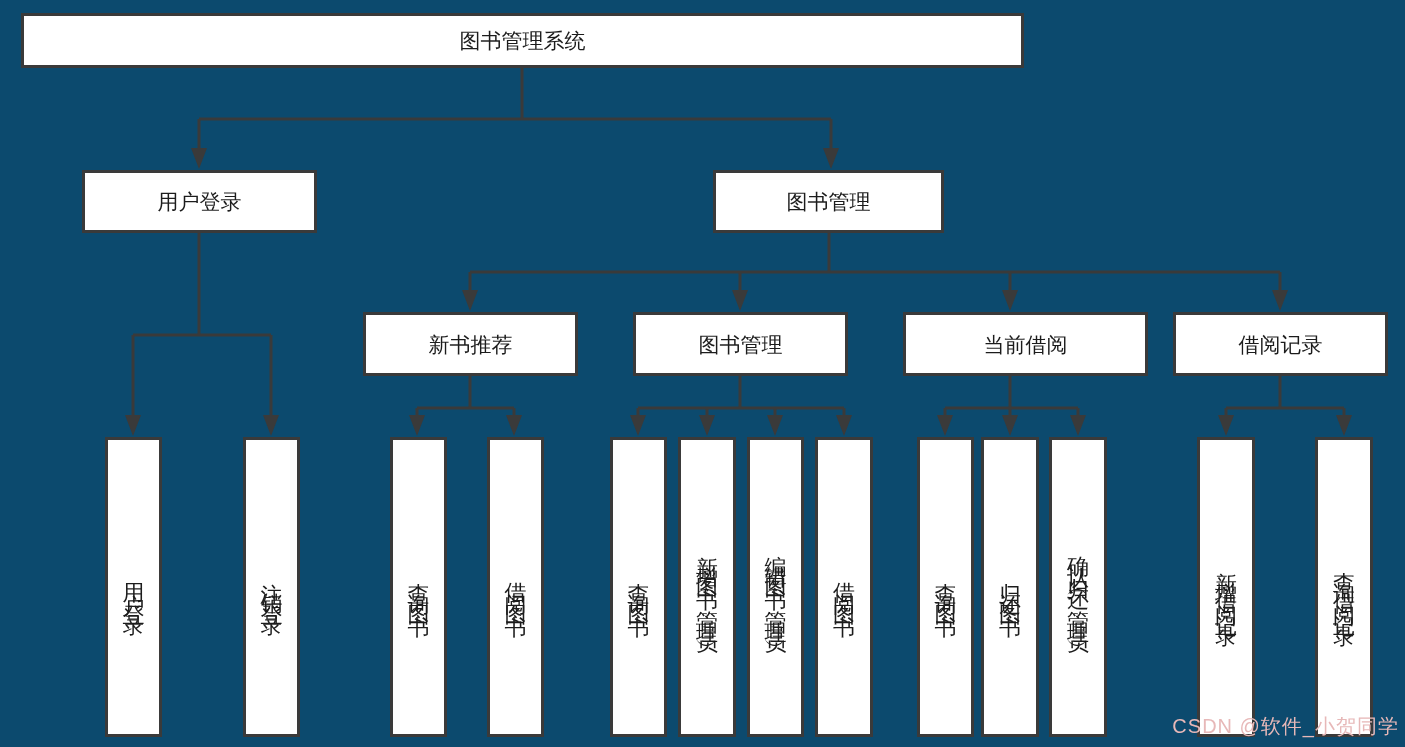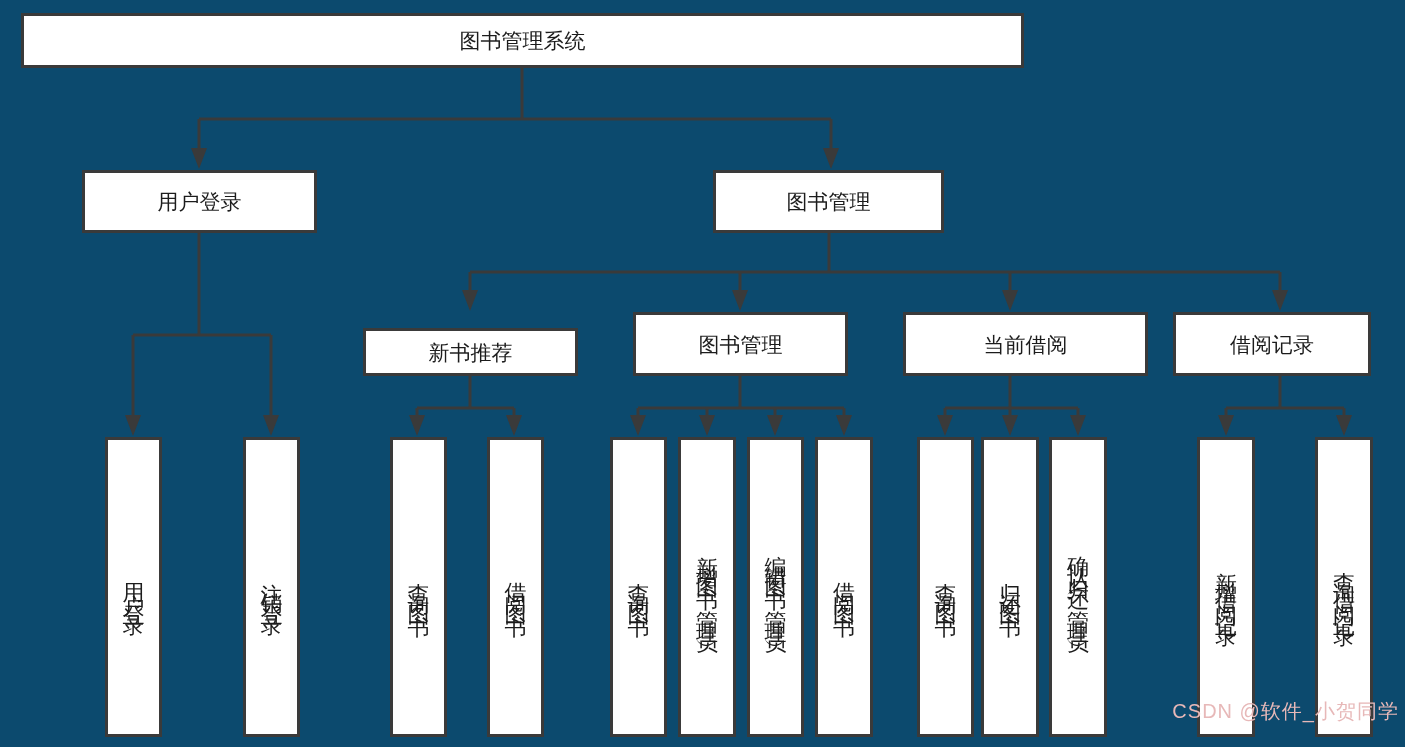--- a/index.html
+++ b/index.html
@@ -32,21 +32,21 @@
   }
   .vbox .vlbl{
     writing-mode:vertical-rl;
     text-orientation:mixed;
     letter-spacing:11px;
     line-height:1;
     white-space:nowrap;
   }
   .watermark{
     position:absolute;
-    right:6px;bottom:22px;
+    right:6px;bottom:7px;
     font-size:20px;
     color:#e7b8b8;
     letter-spacing:1px;
     z-index:3;
     white-space:nowrap;
     margin-left:28px;
   }
 </style>
 </head>
 <body>
@@ -86,30 +86,30 @@
     <span class="lbl">图书管理系统</span>
   </div>
 
   <div class="box" style="left:82px;top:170px;width:235px;height:63px">
     <span class="lbl">用户登录</span>
   </div>
   <div class="box" style="left:713px;top:170px;width:231px;height:63px">
     <span class="lbl">图书管理</span>
   </div>
 
-  <div class="box" style="left:363px;top:328px;width:215px;height:48px">
+  <div class="box" style="left:363px;top:312px;width:215px;height:64px">
     <span class="lbl">新书推荐</span>
   </div>
   <div class="box" style="left:633px;top:312px;width:215px;height:64px">
     <span class="lbl">图书管理</span>
   </div>
   <div class="box" style="left:903px;top:312px;width:245px;height:64px">
     <span class="lbl">当前借阅</span>
   </div>
-  <div class="box" style="left:1173px;top:312px;width:198px;height:64px">
+  <div class="box" style="left:1173px;top:312px;width:215px;height:64px">
     <span class="lbl">借阅记录</span>
   </div>
 
   <div class="vbox" style="left:105px;top:437px;width:57px;height:300px">
     <span class="vlbl">用户登录</span>
   </div>
   <div class="vbox" style="left:243px;top:437px;width:57px;height:300px">
     <span class="vlbl">注销登录</span>
   </div>
 

